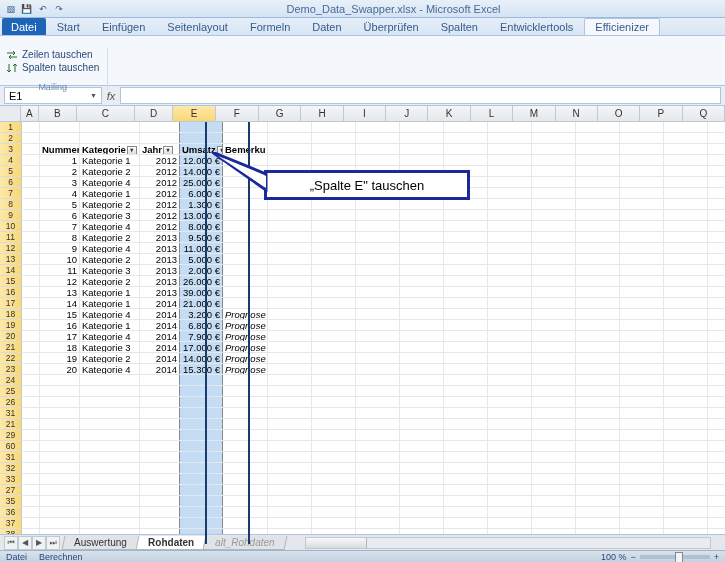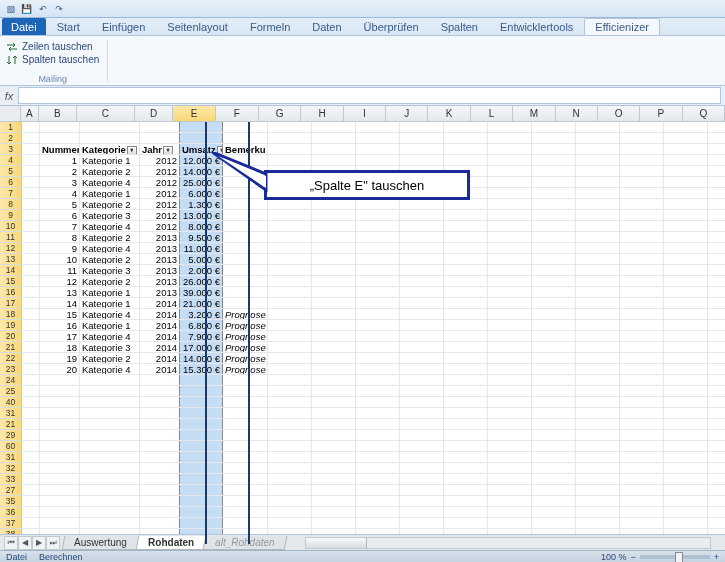--- a/index.html
+++ b/index.html
@@ -8,21 +8,21 @@
 .titlebar { height: 18px; background: linear-gradient(#e8f0f8,#d4e4f4); display: flex; align-items: center; padding: 0 4px; border-bottom: 1px solid #9db8d8; }
 .qat { display: flex; gap: 2px; align-items: center; }
 .qat-btn { width: 14px; height: 14px; display: flex; align-items: center; justify-content: center; font-size: 9px; color: #3a5a8a; }
 .title-text { flex: 1; text-align: center; font-size: 11px; color: #4a6a9a; }
 
 .ribbon-tabs { height: 18px; background: linear-gradient(#e4eef8,#d8e6f4); display: flex; align-items: flex-end; padding-left: 2px; border-bottom: 1px solid #b0c4de; }
 .rtab { padding: 2px 10px 2px 10px; font-size: 11px; color: #3a5a8a; cursor: pointer; border: 1px solid transparent; border-bottom: none; }
 .rtab.file { background: #1e65b8; color: #fff; border-radius: 2px 2px 0 0; padding: 2px 8px; }
 .rtab.active { background: #f4f8fc; border-color: #b0c4de; border-radius: 2px 2px 0 0; }
 
-.ribbon-body { height: 50px; background: #f4f8fc; border-bottom: 1px solid #b0c4de; padding: 4px 6px; }
+.ribbon-body { height: 50px; background: #f4f8fc; border-bottom: 1px solid #b0c4de; padding: 12px 6px; }
 .rgroup { display: inline-block; vertical-align: top; height: 42px; position: relative; padding-right: 8px; border-right: 1px solid #d0dce8; }
 .rgroup-items { font-size: 10px; color: #2a4a7a; }
 .rg-item { display: flex; align-items: center; gap: 4px; padding: 1px 0; cursor: pointer; }
 .rg-item .ic { width: 12px; height: 10px; }
 .rgroup-label { position: absolute; bottom: -2px; left: 0; right: 8px; text-align: center; font-size: 9px; color: #6a8ab0; }
 
 .namebox-row { height: 20px; background: #e8eef4; border-bottom: 1px solid #b0c4de; display: flex; align-items: center; }
 .namebox { width: 98px; height: 17px; background: #fff; border: 1px solid #b0c4de; margin-left: 4px; font-size: 11px; padding: 0 4px; display: flex; align-items: center; justify-content: space-between; }
 .namebox .dd { font-size: 7px; color: #555; }
 .fx-label { width: 18px; text-align: center; font-style: italic; font-size: 11px; color: #555; }
@@ -70,20 +70,21 @@
 </head>
 <body>
 
 <div class="titlebar">
   <div class="qat">
     <span class="qat-btn">▧</span>
     <span class="qat-btn">💾</span>
     <span class="qat-btn">↶</span>
     <span class="qat-btn">↷</span>
   </div>
+  <div class="title-text">Demo_Data_Swapper.xlsx - Microsoft Excel</div>
 </div>
 
 <div class="ribbon-tabs">
   <div class="rtab file">Datei</div>
   <div class="rtab">Start</div>
   <div class="rtab">Einfügen</div>
   <div class="rtab">Seitenlayout</div>
   <div class="rtab">Formeln</div>
   <div class="rtab">Daten</div>
   <div class="rtab">Überprüfen</div>
@@ -106,20 +107,24 @@
             <path d="M3 1v8M1 7l2 2 2-2M9 9V1M7 3l2-2 2 2" stroke="#2a6a2a" fill="none" stroke-width="1"></path>
           </svg>
         <span>Spalten tauschen</span>
       </div>
     </div>
     <div class="rgroup-label">Mailing</div>
   </div>
 </div>
 
 <div class="namebox-row">
+  <div class="namebox">
+    <span>E1</span>
+    <span class="dd">▼</span>
+  </div>
   <div class="fx-label">fx</div>
   <div class="formula-bar"></div>
 </div>
 
 <div class="grid-area">
   <div class="col-headers">
     <div class="corner"></div>
     <div class="ch" style="width:18px;display:inline-block">A</div>
       <div class="ch" style="width:40px;display:inline-block">B</div>
       <div class="ch" style="width:60px;display:inline-block">C</div>
@@ -158,21 +163,21 @@
         <div class="rh sel">16</div>
         <div class="rh sel">17</div>
         <div class="rh sel">18</div>
         <div class="rh sel">19</div>
         <div class="rh sel">20</div>
         <div class="rh sel">21</div>
         <div class="rh sel">22</div>
         <div class="rh sel">23</div>
         <div class="rh sel">24</div>
         <div class="rh sel">25</div>
-        <div class="rh sel">40</div>
+        <div class="rh sel">26</div>
         <div class="rh sel">31</div>
         <div class="rh sel">21</div>
         <div class="rh sel">29</div>
         <div class="rh sel">60</div>
         <div class="rh sel">31</div>
         <div class="rh sel">32</div>
         <div class="rh sel">33</div>
         <div class="rh sel">27</div>
         <div class="rh sel">35</div>
         <div class="rh sel">36</div>

